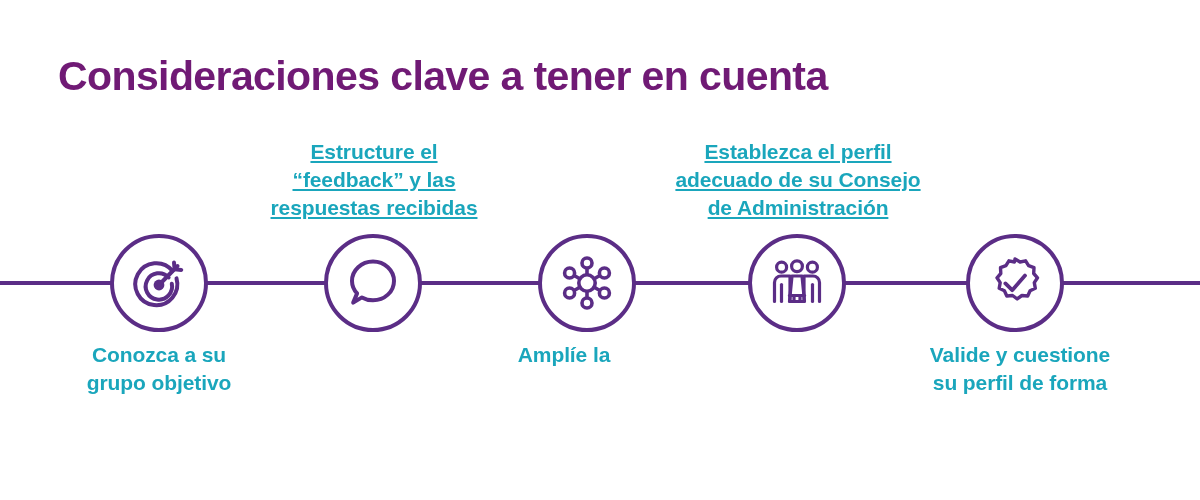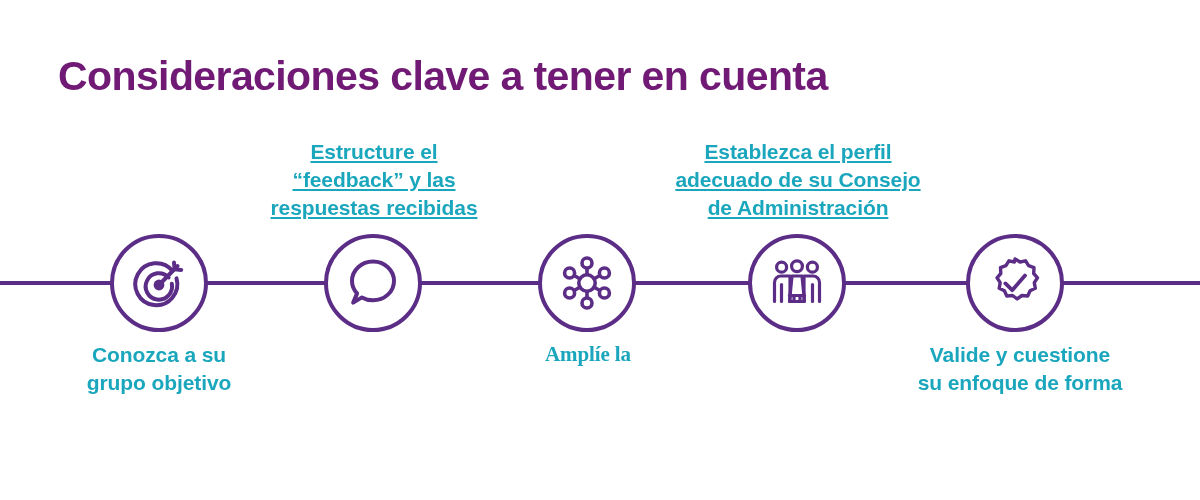--- a/index.html
+++ b/index.html
@@ -140,21 +140,21 @@
         <circle cx="29" cy="29" r="8.2" fill="#ffffff"></circle>
         <circle cx="29" cy="9.0" r="5.0" fill="#ffffff"></circle>
         <circle cx="29" cy="49.0" r="5.0" fill="#ffffff"></circle>
         <circle cx="11.6" cy="19.0" r="5.0" fill="#ffffff"></circle>
         <circle cx="46.4" cy="19.0" r="5.0" fill="#ffffff"></circle>
         <circle cx="11.6" cy="39.0" r="5.0" fill="#ffffff"></circle>
         <circle cx="46.4" cy="39.0" r="5.0" fill="#ffffff"></circle>
       </svg>
     </div>
   </div>
-  <div class="caption below" style="left:452px; width:272px;font-family:Liberation Serif, serif;">
+  <div class="caption below" style="left:428px; width:272px;">
     <div>Amplíe la</div>
   </div>
 
   <div class="node" style="left:748px;">
     <div class="node-circle"></div>
     <div class="node-icon">
       <svg viewBox="0 0 58 58" fill="none" stroke="#5B2D86" stroke-width="3.2" stroke-linecap="round" stroke-linejoin="round">
 
         <path d="M6.5 47.5 V28.5 a6.5 6.5 0 0 1 6.5 -6.5 h9 v25.5"></path>
         <path d="M51.5 47.5 V28.5 a6.5 6.5 0 0 0 -6.5 -6.5 h-9 v25.5"></path>
@@ -182,16 +182,16 @@
     <div class="node-icon">
       <svg viewBox="0 0 58 58" fill="none" stroke="#5B2D86" stroke-width="3.4" stroke-linecap="round" stroke-linejoin="round">
         <path d="M29 5.0
                  l5.0 3.0 5.6 -1.2 3.0 4.9 5.4 2.0 -0.3 5.8 3.8 4.3 -3.2 4.8 1.0 5.7 -5.2 2.5 -2.4 5.2 -5.8 -0.5 -4.7 3.4 -4.6 -3.4 -5.8 0.5 -2.4 -5.2 -5.2 -2.5 1.0 -5.7 -3.2 -4.8 3.8 -4.3 -0.3 -5.8 5.4 -2.0 3.0 -4.9 5.6 1.2 Z"></path>
         <path d="M19.4 29.4 L26.2 36.2 L39.0 21.6" stroke-width="3.8"></path>
       </svg>
     </div>
   </div>
   <div class="caption below" style="left:886px; width:268px;">
     <div>Valide y cuestione</div>
-    <div>su enfoque de forma</div>
+    <div>su perfil de forma</div>
   </div>
 
 </div>
 
 </body></html>

